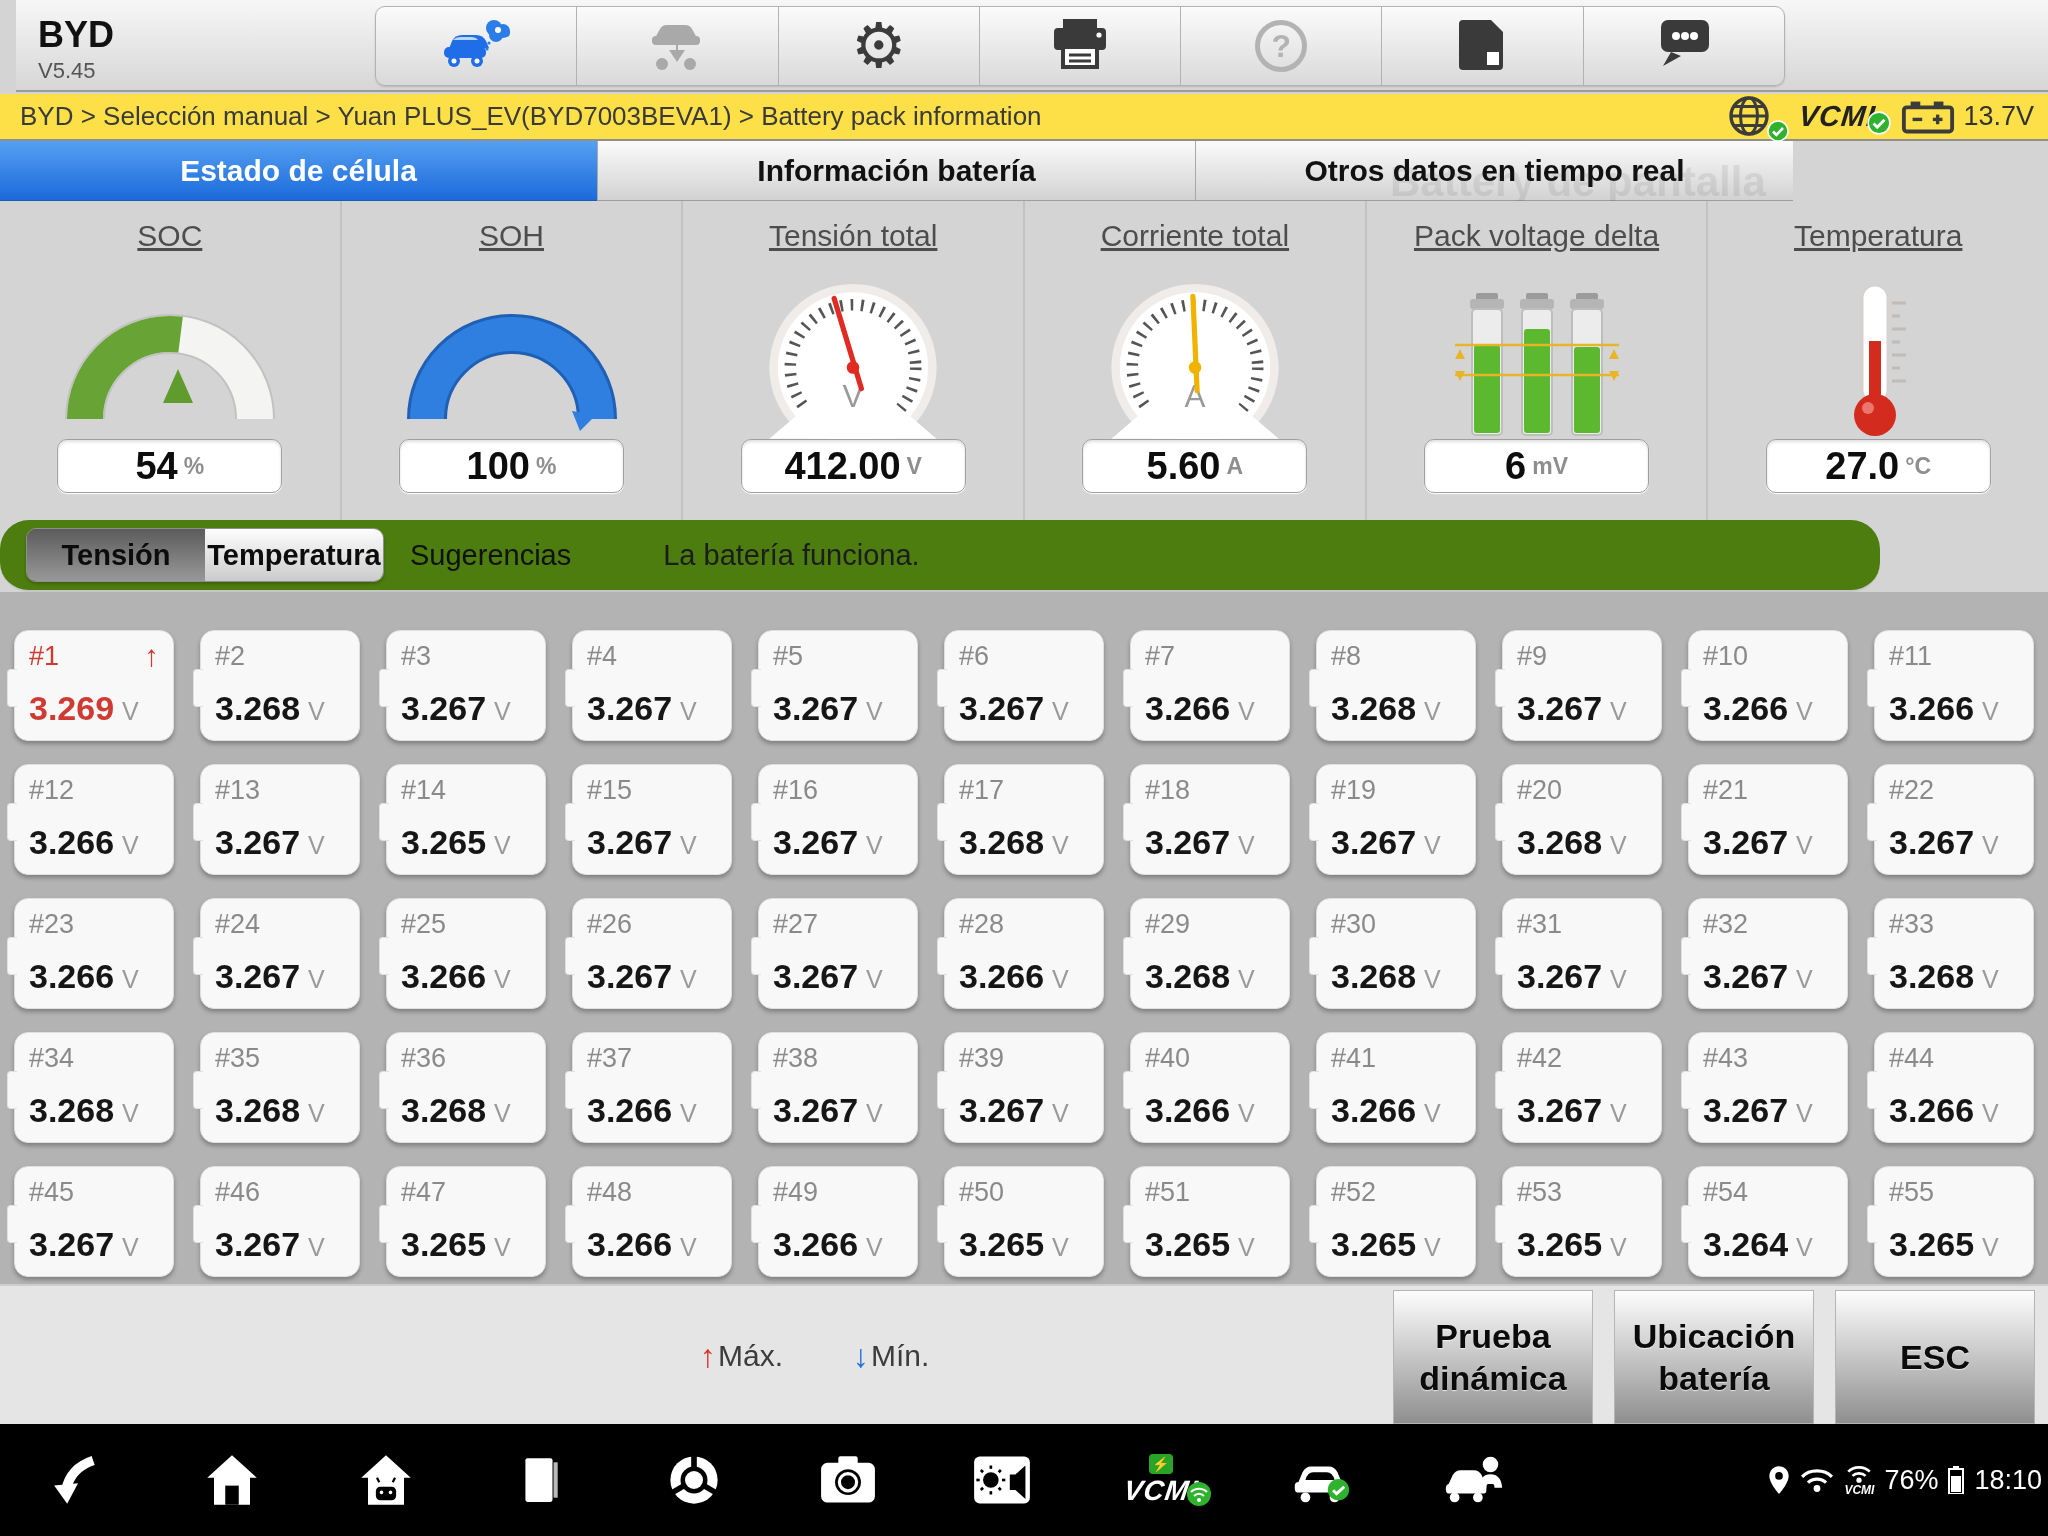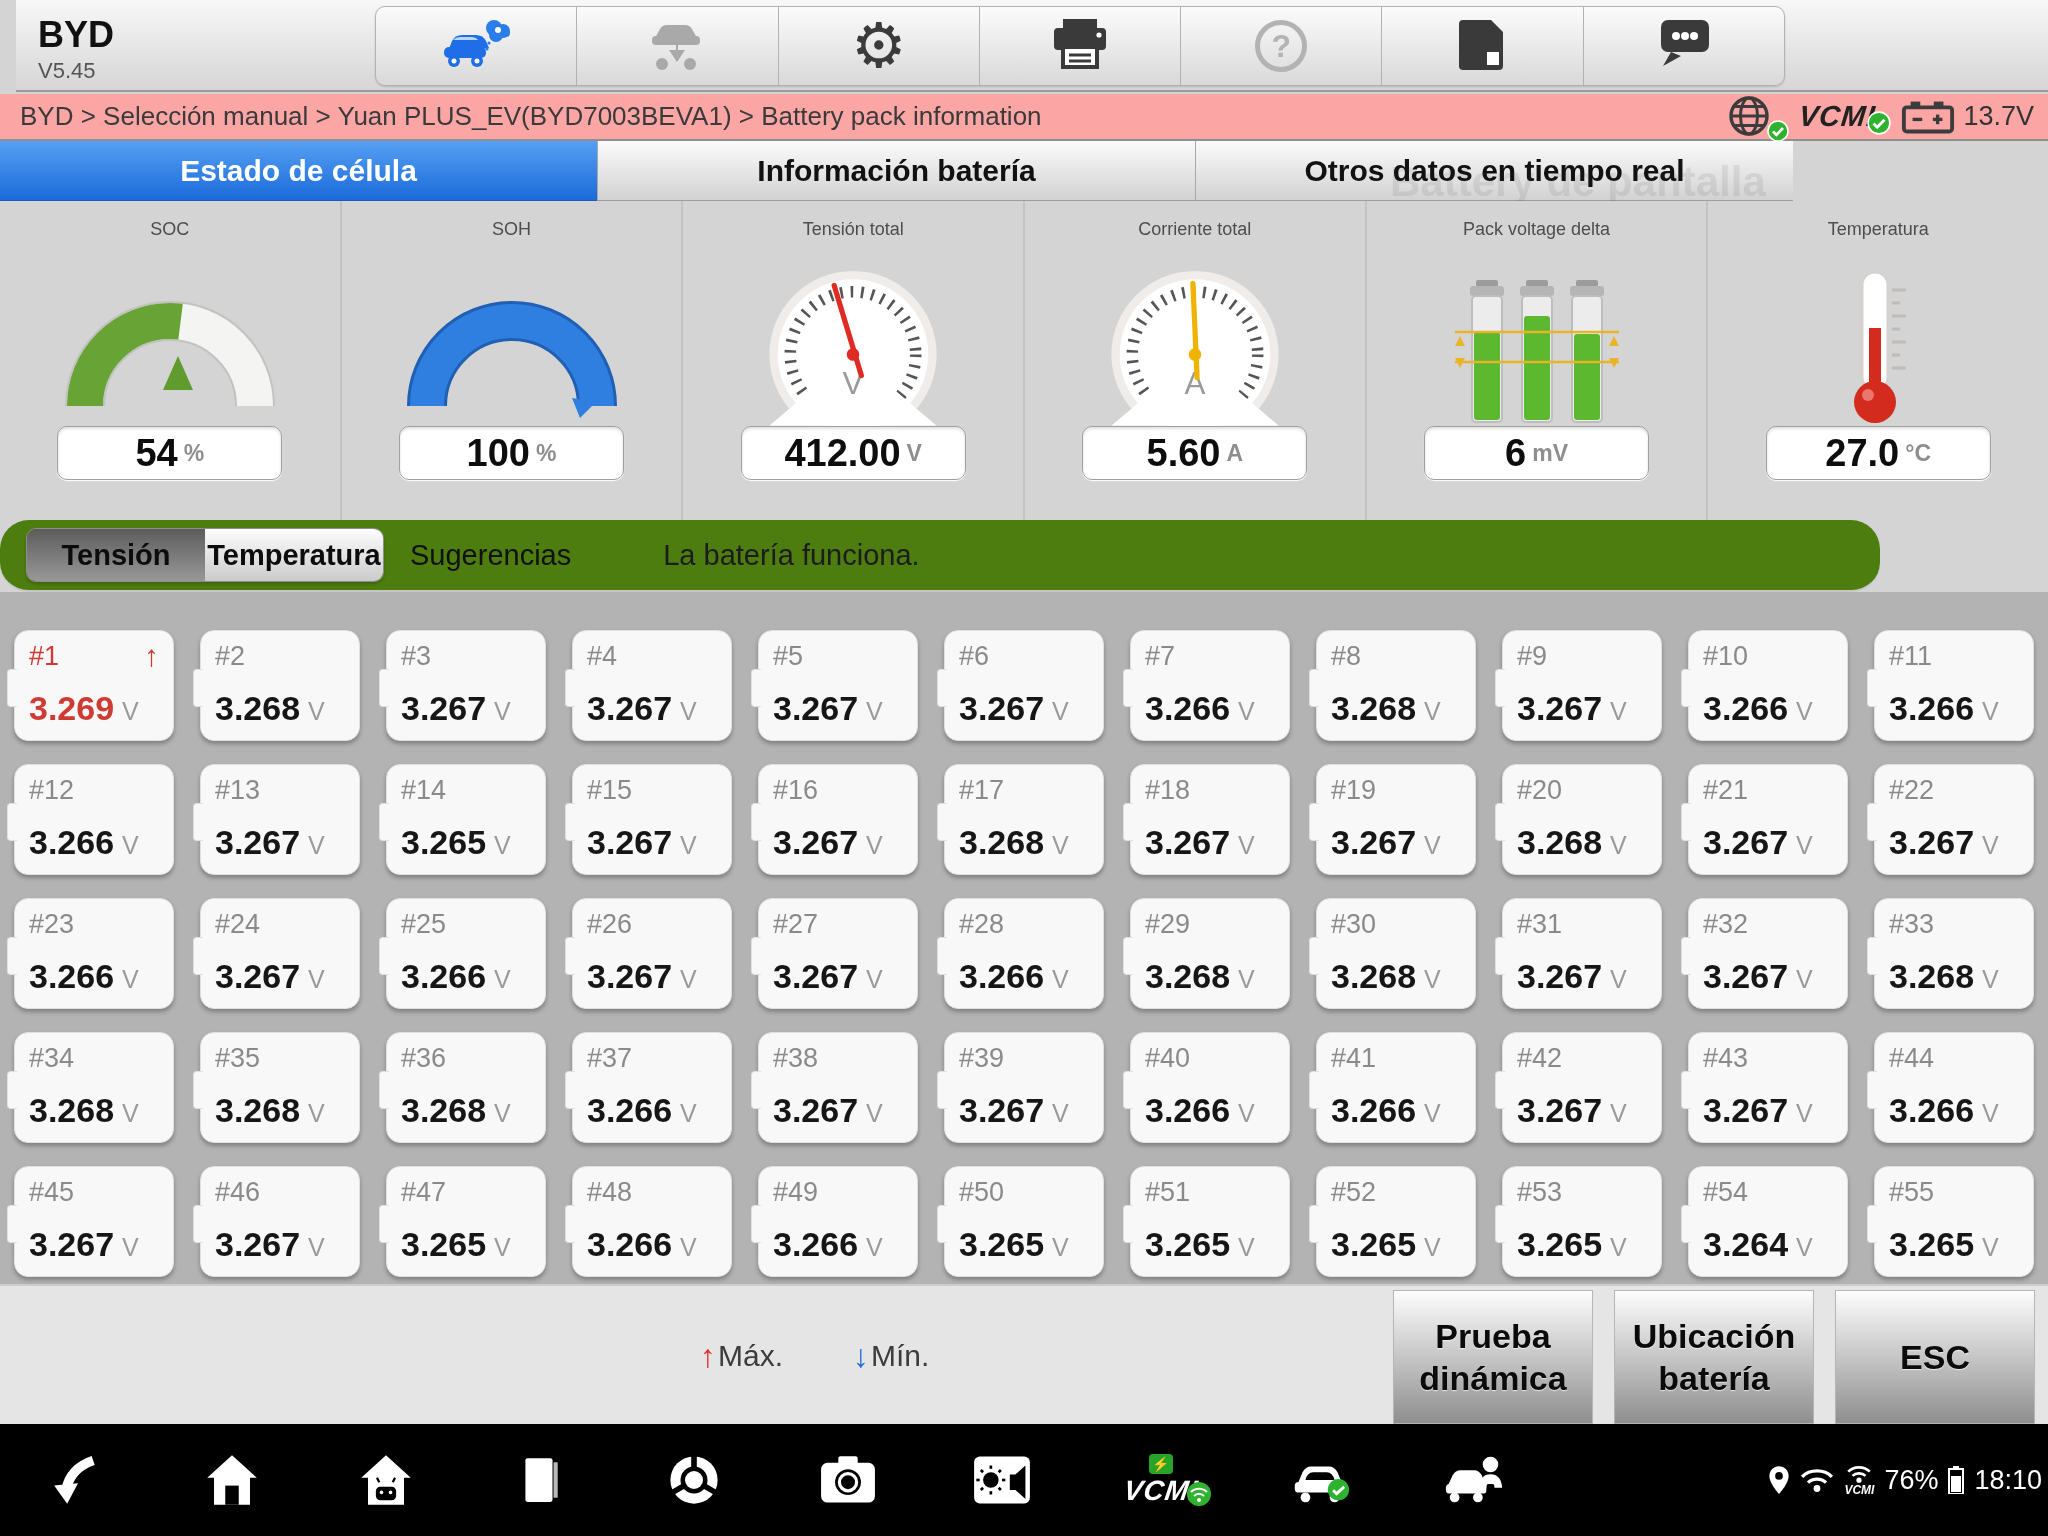--- a/index.html
+++ b/index.html
@@ -20,21 +20,21 @@
   .tb-btn { flex:1; display:flex; align-items:center; justify-content:center;
             border-right:1px solid #b2b2b2; cursor:pointer; }
   .tb-btn:last-child { border-right:none; }
   .gear-glyph { font-size:62px; color:#3b3b3b; line-height:1; }
   .help-circle { width:52px; height:52px; border:5px solid #b3b3b3; border-radius:50%;
                  color:#b3b3b3; font-size:32px; font-weight:bold; display:flex;
                  align-items:center; justify-content:center; }
 
   
   .crumbbar { position:absolute; left:0; top:94px; width:2048px; height:47px;
-              background:#fca5a5; border-bottom:2px solid #8f8f8f;
+              background:#fde047; border-bottom:2px solid #8f8f8f;
               display:flex; align-items:center; }
   .crumb-text { margin-left:20px; font-size:26px; color:#3a3a3a; }
   .crumb-right { position:absolute; right:14px; top:0; height:45px; display:flex;
                  align-items:center; gap:26px; }
   .vcmi-word { font-size:29px; font-weight:900; font-style:italic; color:#222;
                transform:skewX(-6deg); letter-spacing:1px; }
   .badge-wrap { position:relative; display:flex; align-items:center; }
   .gbadge { position:absolute; right:-16px; bottom:-6px; }
   .bvolt { font-size:27px; color:#333; }
 
@@ -47,21 +47,21 @@
   .tab:first-child { border-left:none; }
   .tab.active { background:linear-gradient(#55a0f2,#1b6ada); color:#fff;
                 border-bottom:1px solid #1b5ab8; }
 
   
   .gaugerow { position:absolute; left:0; top:201px; width:2048px; height:319px;
               background:#d4d4d4; display:flex; }
   .gpanel { flex:1; position:relative; border-right:2px solid #c3c3c3;
             display:flex; flex-direction:column; align-items:center; }
   .gpanel:last-child { border-right:none; }
-  .glabel { margin-top:18px; font-size:18px; color:#4d4d4d; }
+  .glabel { margin-top:18px; font-size:30px; color:#4d4d4d;text-decoration:underline; }
   .gfx { height:186px; display:flex; align-items:flex-end; justify-content:center; }
   .gvalbox { width:225px; height:54px; background:#fff; border:1px solid #9f9f9f;
              border-radius:10px; display:flex; align-items:center; justify-content:center;
              gap:6px; box-shadow:inset 0 2px 3px rgba(0,0,0,.12), 0 1px 1px #fff; }
   .gv { font-size:38px; font-weight:bold; color:#0d0d0d; }
   .gu { font-size:23px; color:#8e8e8e; font-weight:bold; }
 
   
   .subbar { position:absolute; left:0; top:520px; width:1880px; height:72px;
             background:#4d7c0f; border-bottom:2px solid #c6c6c6;

